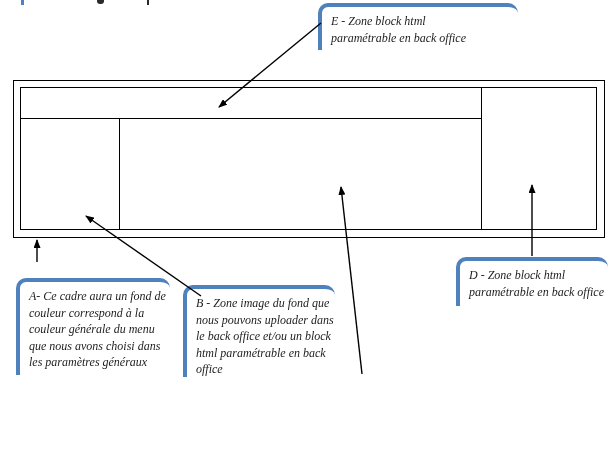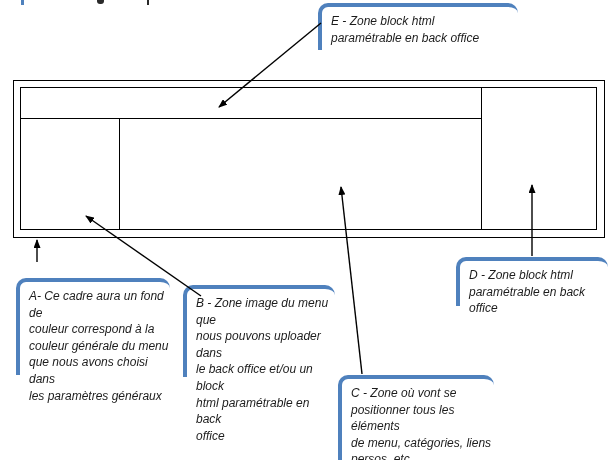--- a/index.html
+++ b/index.html
@@ -1,20 +1,20 @@
 <!DOCTYPE html>
 <html><head>
 <meta charset="utf-8">
 <style>
   * { margin:0; padding:0; box-sizing:border-box; }
   html,body { background:#ffffff; }
   .page {
     position:relative; width:616px; height:460px;
     background:#ffffff; overflow:hidden;
-    font-family:Liberation Sans, sans-serif;
+    font-family:Liberation Serif, serif;
   }
   
   .outer-frame {
     position:absolute; left:13px; top:80px; width:592px; height:158px;
     border:1.5px solid #000;
   }
   .inner-frame {
     position:absolute; left:20px; top:87px; width:577px; height:143px;
     border:1.5px solid #000;
     display:grid;
@@ -79,31 +79,25 @@
 paramétrable en back office</div>
   </div>
   <div class="callout callout-a">
     <div class="callout-text">A- Ce cadre aura un fond de
 couleur correspond à la
 couleur générale du menu
 que nous avons choisi dans
 les paramètres généraux</div>
   </div>
   <div class="callout callout-b">
-    <div class="callout-text">B - Zone image du menu que
+    <div class="callout-text">B - Zone image du fond que
 nous pouvons uploader dans
 le back office et/ou un block
 html paramétrable en back
 office</div>
-  </div>
-  <div class="callout callout-c">
-    <div class="callout-text">C - Zone où vont se
-positionner tous les éléments
-de menu, catégories, liens
-persos, etc....</div>
   </div>
   <div class="callout callout-d">
     <div class="callout-text">D - Zone block html
 paramétrable en back office</div>
   </div>
 
   <svg class="arrow-layer" width="616" height="460" viewBox="0 0 616 460">
     <defs>
       <marker id="ah" markerWidth="9" markerHeight="7" refX="8" refY="3.5" orient="auto" markerUnits="userSpaceOnUse">
         <path d="M0,0 L9,3.5 L0,7 Z" fill="#000"></path>

